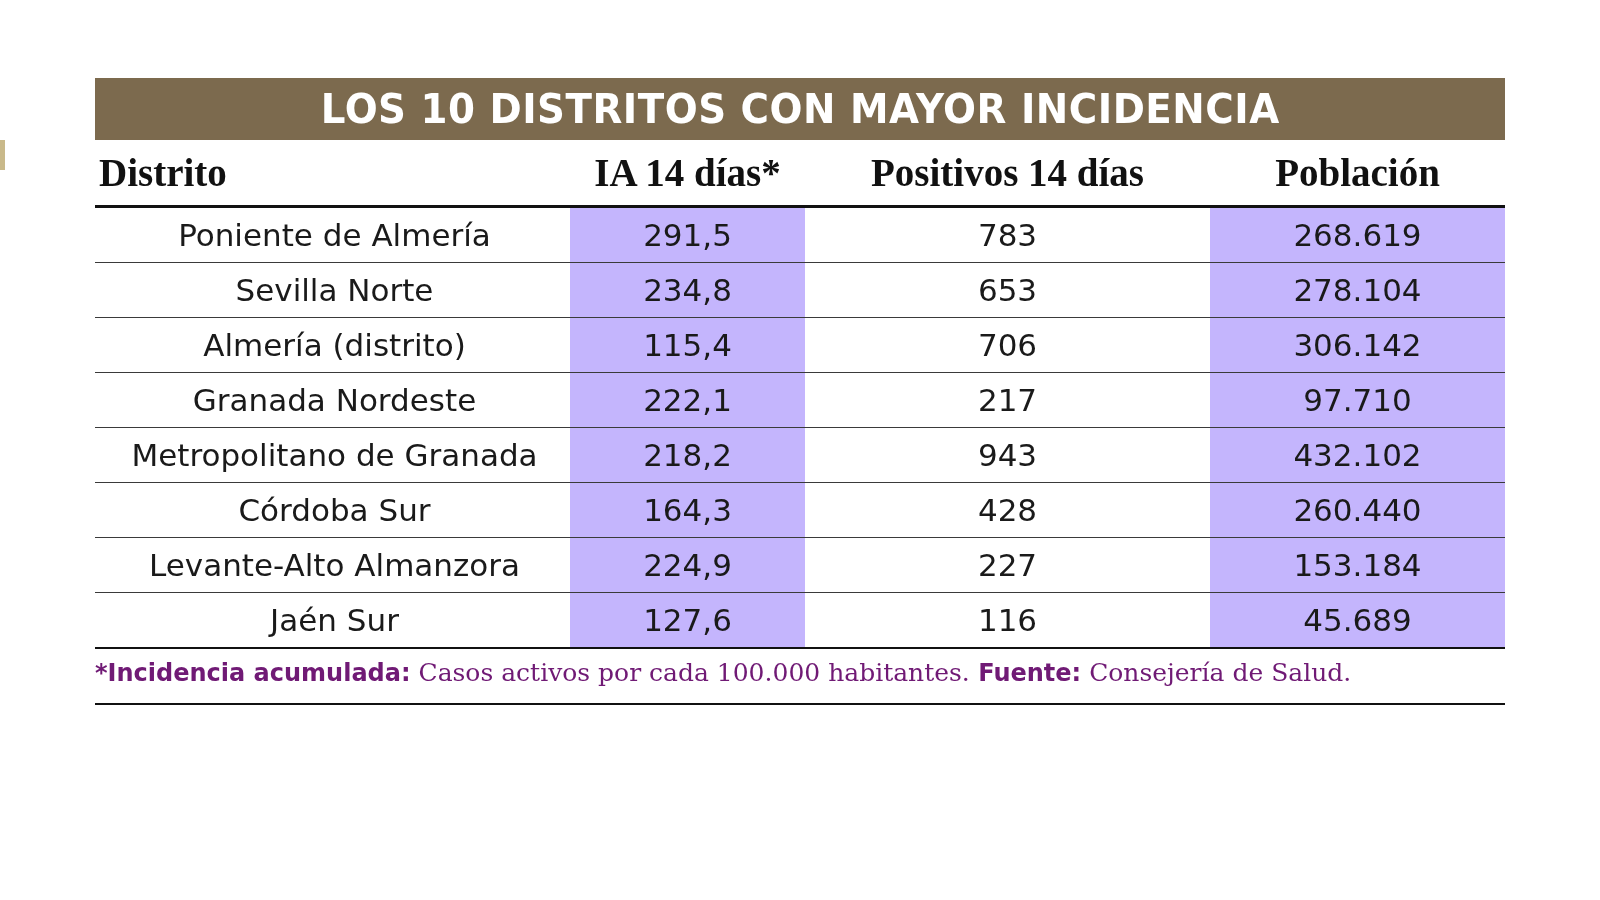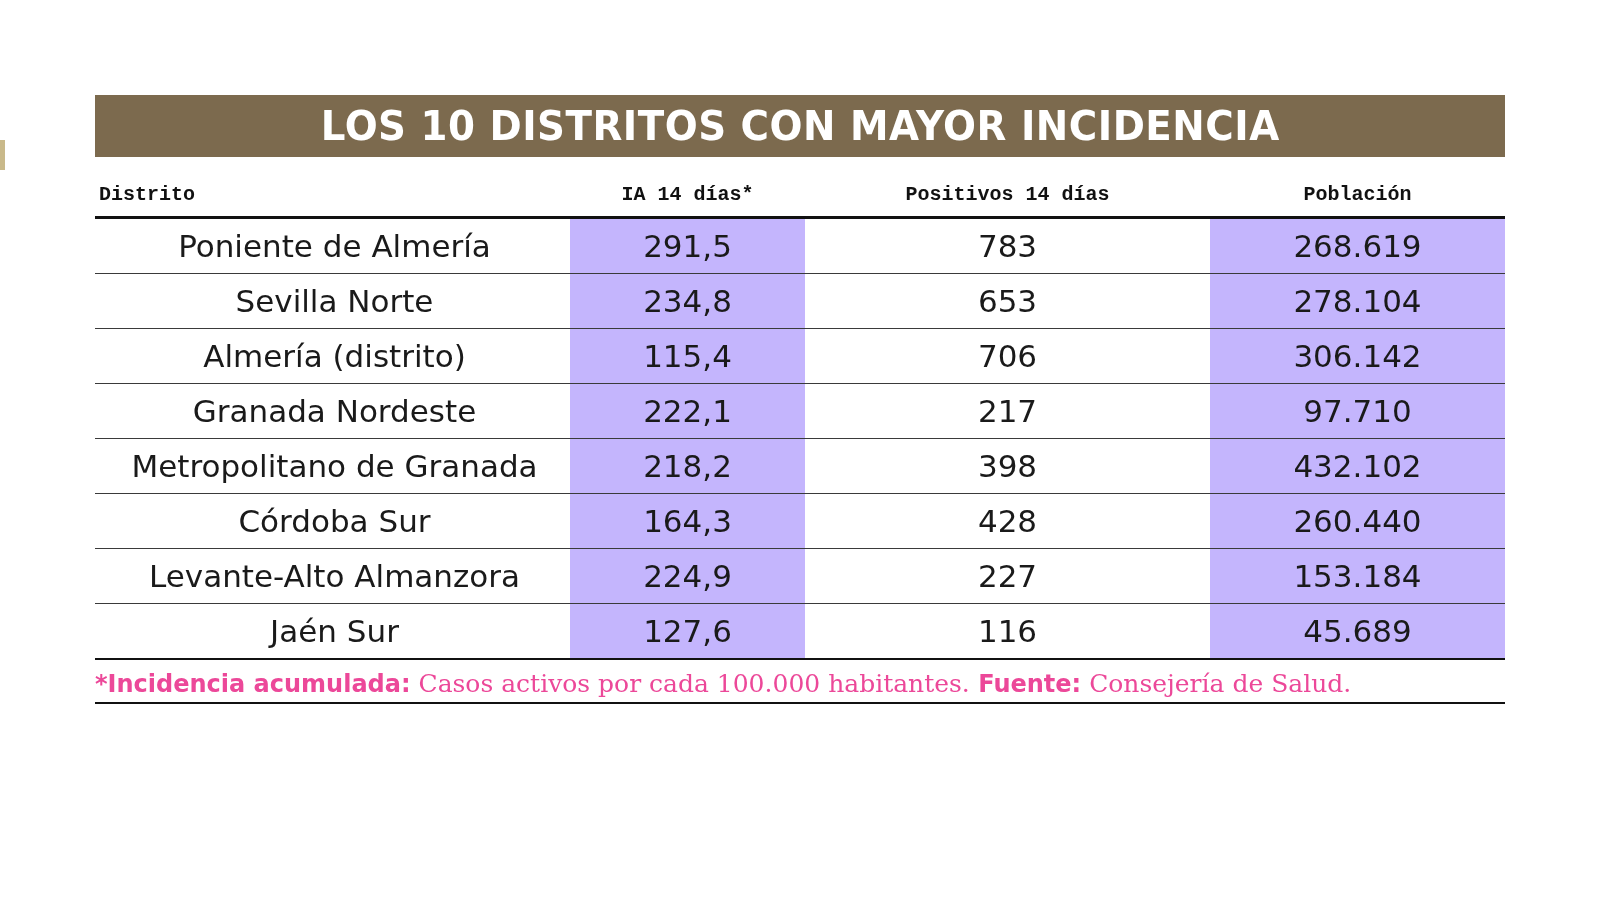--- a/index.html
+++ b/index.html
@@ -27,21 +27,20 @@
     top: 140px;
     width: 5px;
     height: 30px;
     background: #c9b98a;
   }
   .table-wrap {
     position: absolute;
     left: 95px;
     top: 78px;
     width: 1410px;
-    margin-top: 17px;
   }
   .title-bar {
     background: #7c6a4e;
     height: 62px;
     display: flex;
     align-items: center;
     justify-content: center;
     padding: 0 10px;
     box-sizing: border-box;
   }
@@ -60,25 +59,25 @@
     border-collapse: collapse;
     width: 100%;
     table-layout: fixed;
   }
   table.data col.c-distrito { width: 475px; }
   table.data col.c-ia       { width: 235px; }
   table.data col.c-pos      { width: 405px; }
   table.data col.c-pob      { width: 295px; }
 
   table.data thead th {
-    font-family: Liberation Mono, monospace;
+    font-family: Liberation Serif, serif;
     font-weight: 700;
-    font-size: 20px;
+    font-size: 39px;
     color: #111111;
-    padding: 26px 0 10px 0;
+    padding: 10px 0 10px 0;
     border-bottom: 3px solid #111111;
     text-align: center;
     white-space: nowrap;
   }
   table.data thead th.left {
     text-align: left;
     padding-left: 4px;
   }
   table.data tbody td {
     font-family: "DejaVu Sans", sans-serif;
@@ -98,23 +97,23 @@
   table.data tbody td.shaded {
     background: #c4b5fd;
   }
   table.data tbody tr:last-child td {
     border-bottom: 2.5px solid #111111;
   }
   .footnote {
     margin-top: 9px;
     font-family: "DejaVu Serif", serif;
     font-size: 25px;
-    color: #ec4899;
+    color: #701a75;
     border-bottom: 2px solid #111111;
-    padding-bottom: 4px;
+    padding-bottom: 16px;
     white-space: nowrap;
   }
   .footnote b {
     font-family: "DejaVu Sans", sans-serif;
     font-weight: 700;
     font-size: 24px;
   }
   .footnote .seg {
     font-family: "DejaVu Serif", serif;
   }
@@ -168,21 +167,21 @@
         </tr>
         <tr>
           <td class="left">Granada Nordeste</td>
           <td class="shaded">222,1</td>
           <td>217</td>
           <td class="shaded">97.710</td>
         </tr>
         <tr>
           <td class="left">Metropolitano de Granada</td>
           <td class="shaded">218,2</td>
-          <td>398</td>
+          <td>943</td>
           <td class="shaded">432.102</td>
         </tr>
         <tr>
           <td class="left">Córdoba Sur</td>
           <td class="shaded">164,3</td>
           <td>428</td>
           <td class="shaded">260.440</td>
         </tr>
         <tr>
           <td class="left">Levante-Alto Almanzora</td>

